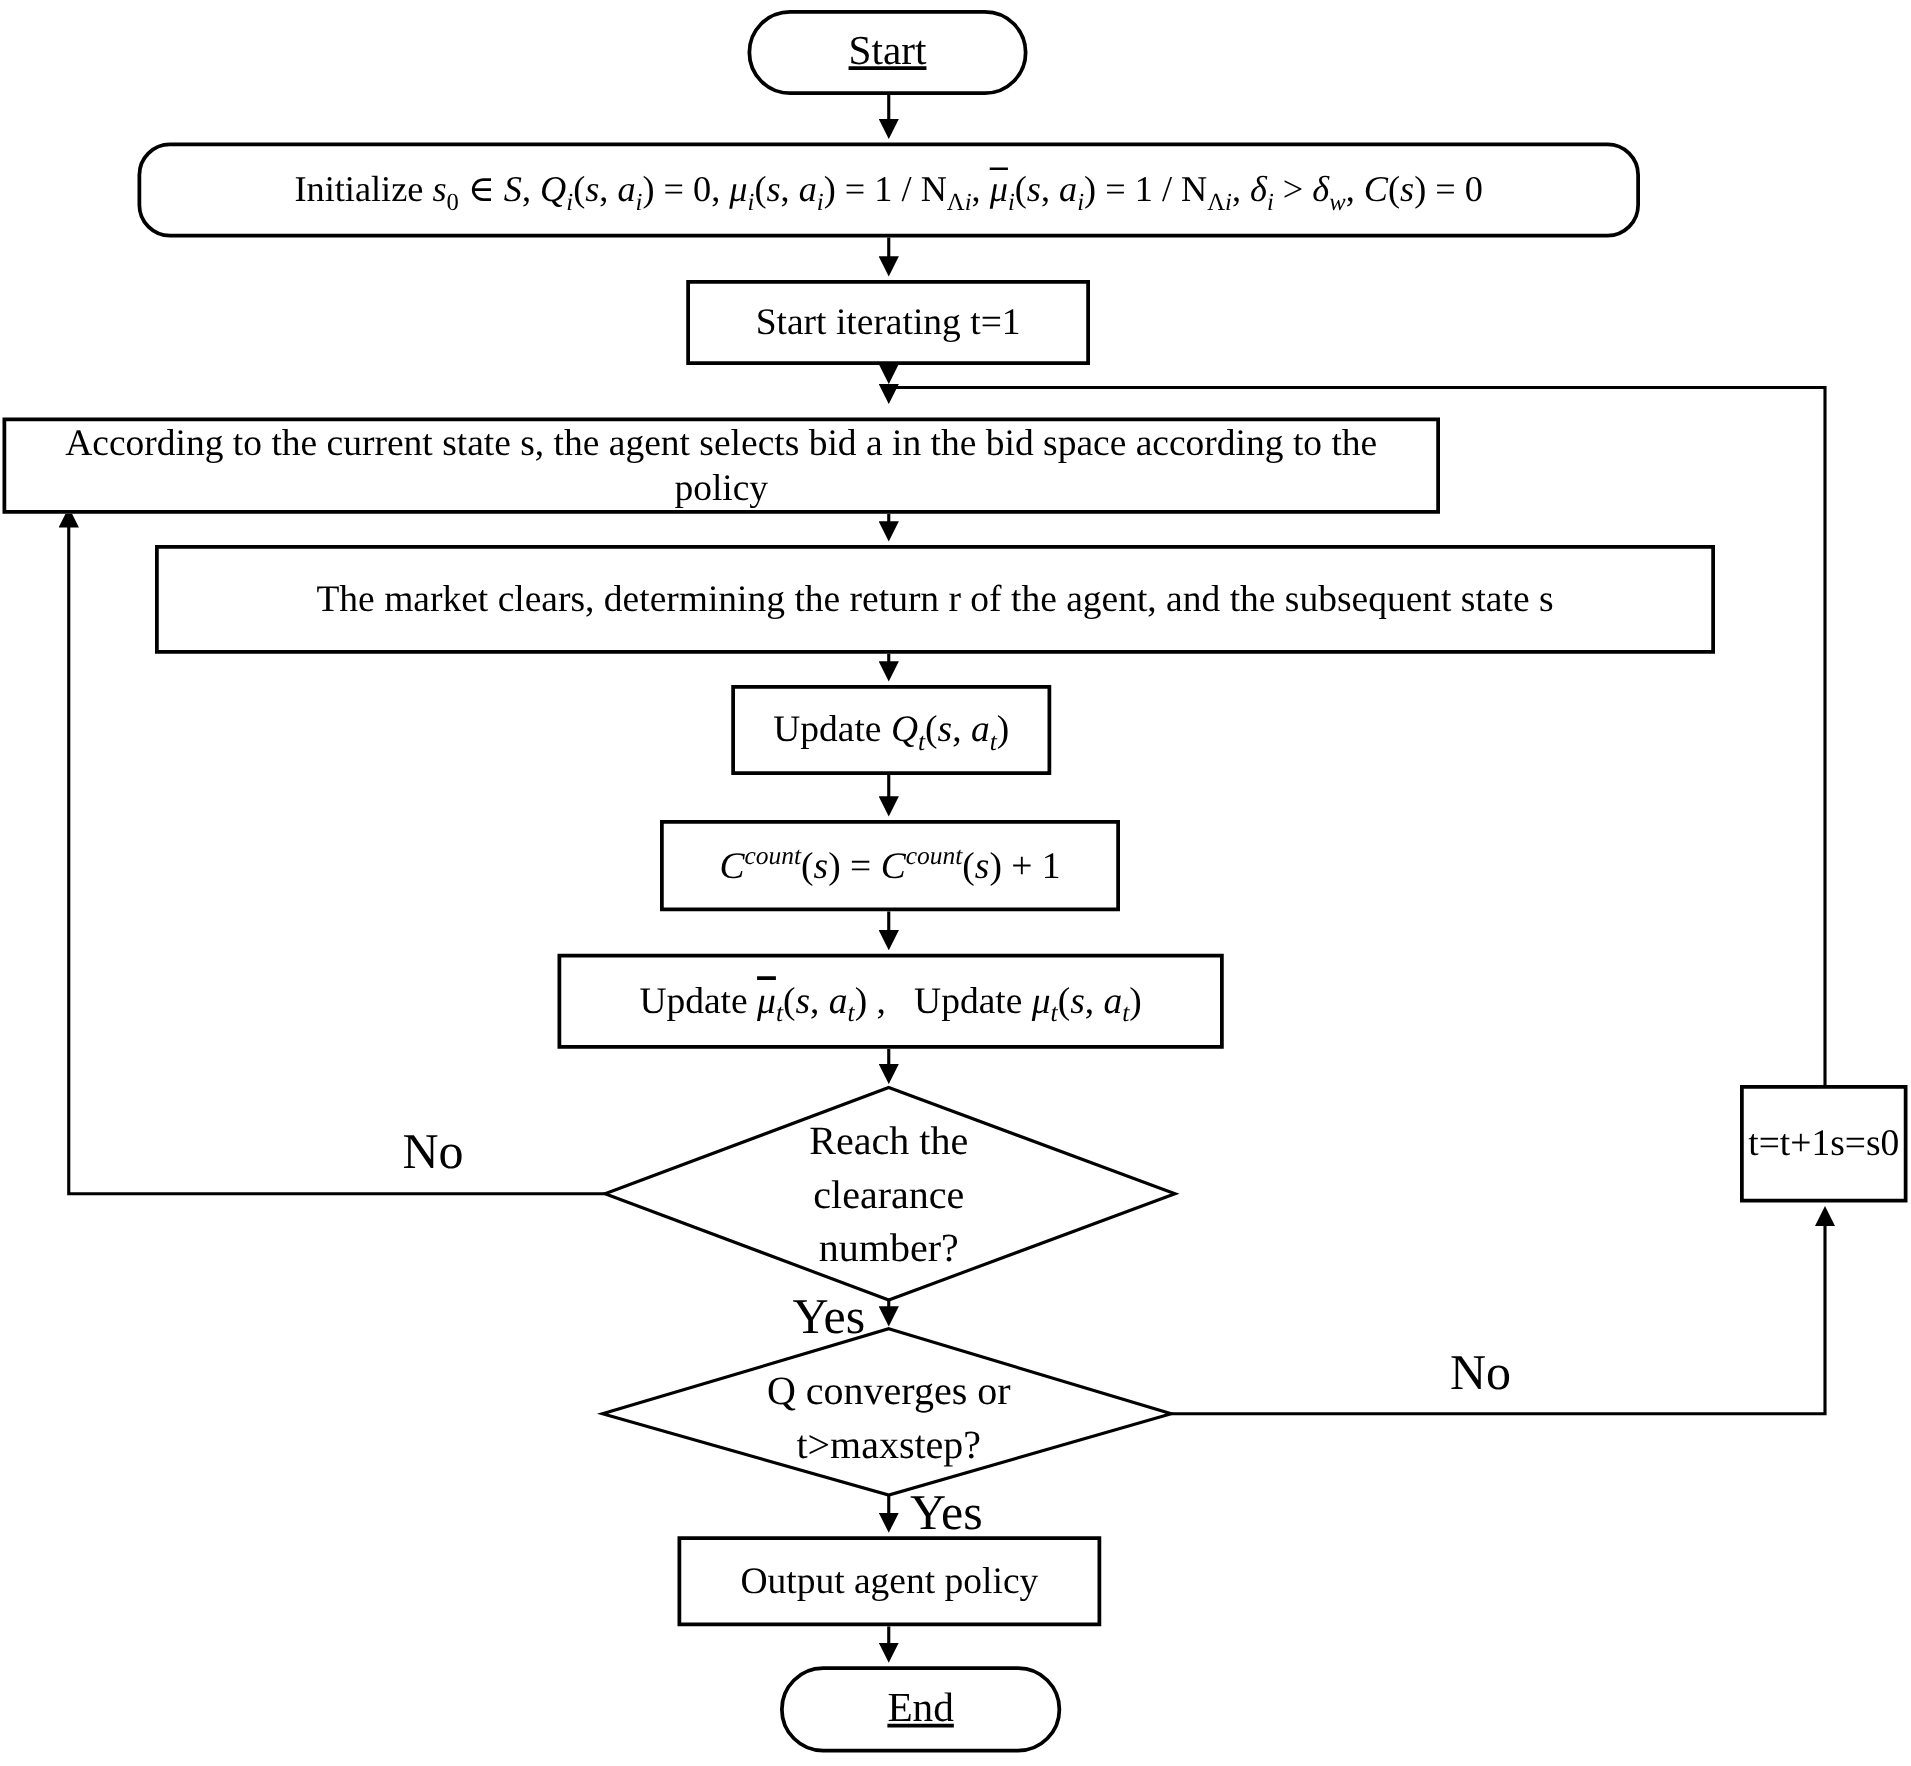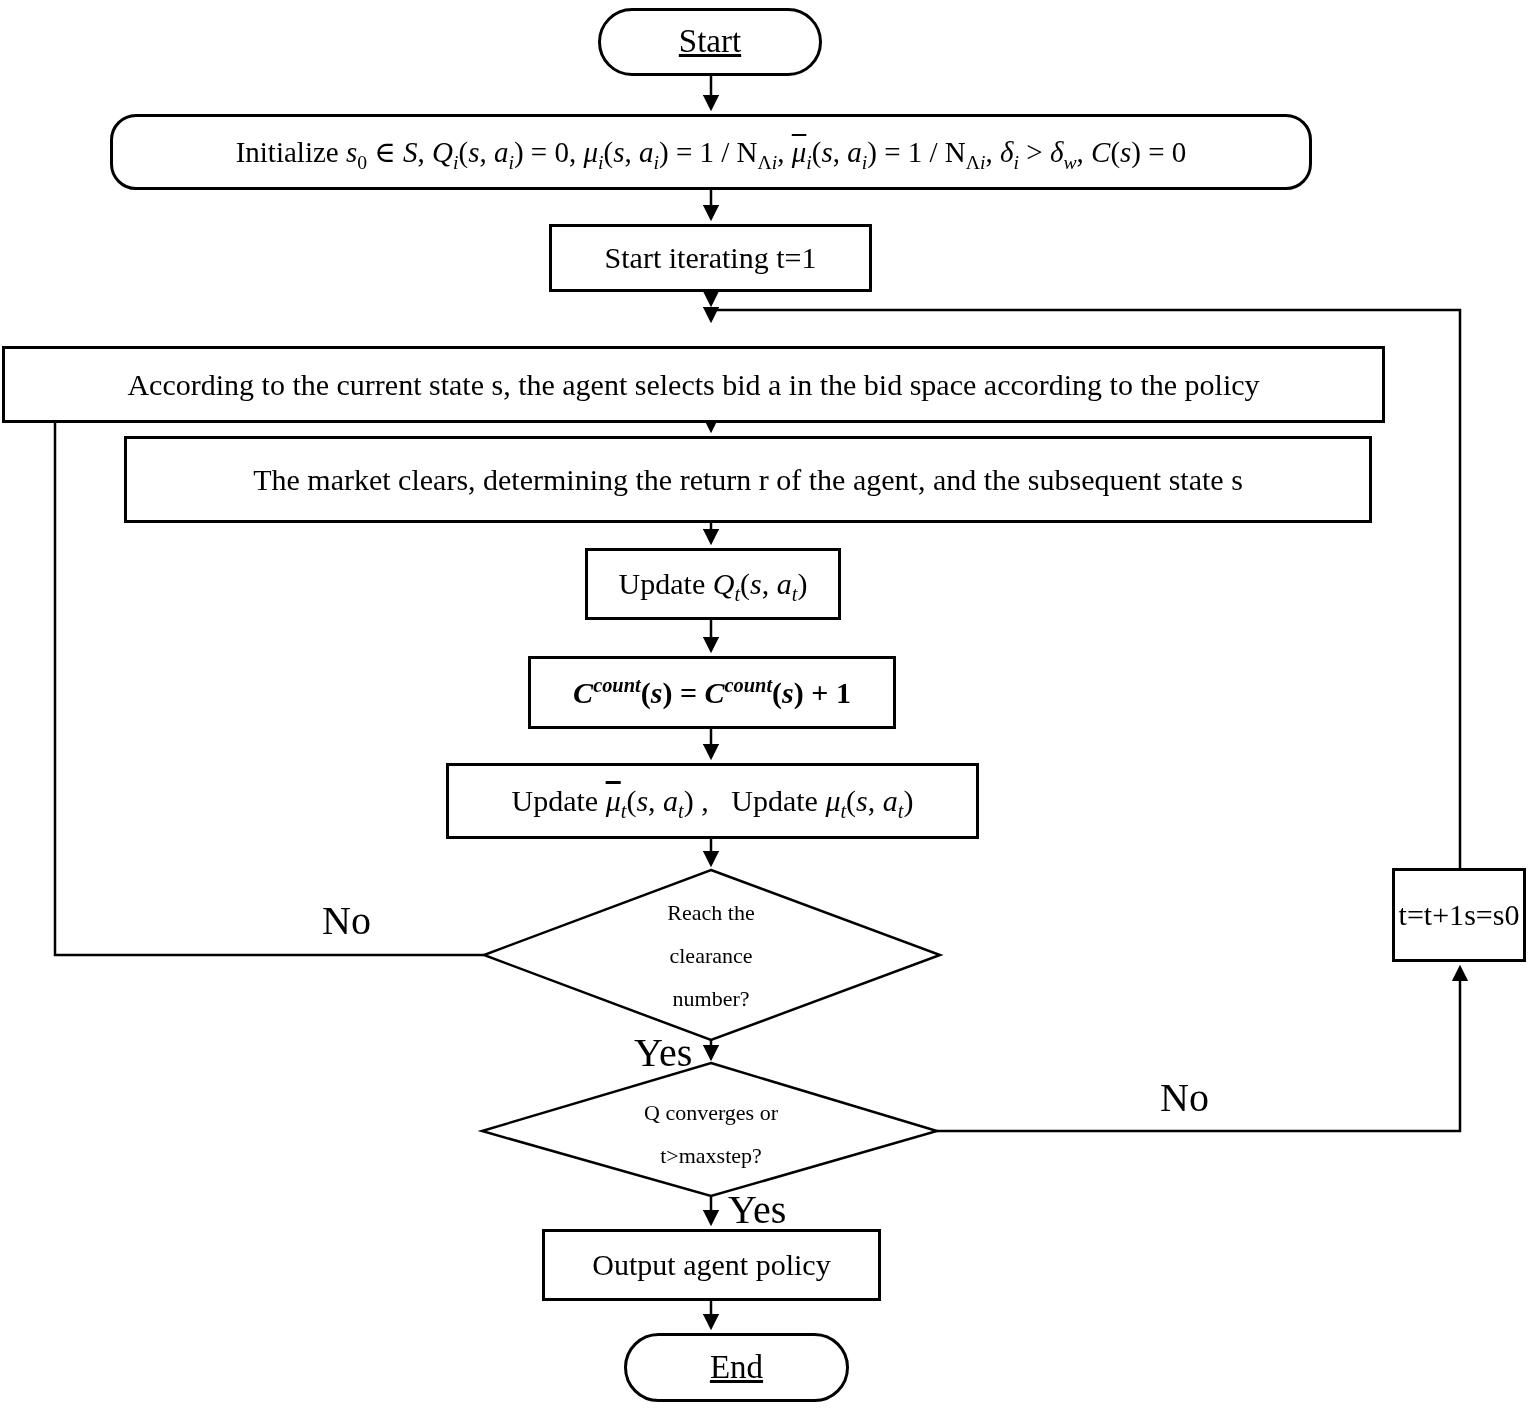--- a/index.html
+++ b/index.html
@@ -11,21 +11,21 @@
   }
   .layer { position:absolute; left:0; top:0; }
   .node {
     position:absolute; background:#ffffff; border:3px solid #000;
     display:flex; align-items:center; justify-content:center;
     text-align:center; font-size:30px; line-height:1.2; padding:0 8px;
   }
   .stadium { border-radius:45px; font-size:33px;text-decoration:underline; }
   .multiline { flex-direction:row; }
   .dtext {
-    position:absolute; text-align:center; font-size:22px; line-height:43px;
+    position:absolute; text-align:center; font-size:32px; line-height:43px;
     pointer-events:none;
   }
   .elabel { position:absolute; font-size:40px; }
   .ol { text-decoration:overline; }
   sub, sup { font-size:68%; line-height:0; }
   svg line, svg polyline, svg polygon { stroke:#000; stroke-width:2.5; }
   svg polygon.diamond { fill:#ffffff; }
 </style>
 </head>
 <body>
@@ -64,33 +64,33 @@
   </div>
 
   <div class="node" style="left:110px; top:114px; width:1202px; height:76px; font-size:29px;border-radius:26px;">
     <span>Initialize <i>s</i><sub>0</sub> ∈ <i>S</i>, <i>Q<sub>i</sub></i>(<i>s</i>, <i>a<sub>i</sub></i>) = 0, <i>μ<sub>i</sub></i>(<i>s</i>, <i>a<sub>i</sub></i>) = 1 / N<sub>Λ<i>i</i></sub>, <i><span class="ol">μ</span><sub>i</sub></i>(<i>s</i>, <i>a<sub>i</sub></i>) = 1 / N<sub>Λ<i>i</i></sub>, <i>δ<sub>i</sub></i> &gt; <i>δ<sub>w</sub></i>, <i>C</i>(<i>s</i>) = 0</span>
   </div>
 
   <div class="node" style="left:549px; top:224px; width:323px; height:68px;">
     <span>Start iterating t=1</span>
   </div>
 
-  <div class="node" style="left:2px; top:346px; width:1383px; height:77px;text-align:center;">
+  <div class="node" style="left:2px; top:334px; width:1150px; height:77px;text-align:center;">
     <span>According to the current state s, the agent selects bid a in the bid space according to the policy</span>
   </div>
 
   <div class="node" style="left:88px; top:436px; width:1248px; height:87px;margin-left:36px;">
     <span>The market clears, determining the return r of the agent, and the subsequent state s</span>
   </div>
 
   <div class="node" style="left:585px; top:548px; width:256px; height:72px;">
     <span>Update <i>Q<sub>t</sub></i>(<i>s</i>, <i>a<sub>t</sub></i>)</span>
   </div>
 
-  <div class="node" style="left:528px; top:656px; width:368px; height:73px;font-weight:bold;">
+  <div class="node" style="left:528px; top:656px; width:368px; height:73px;">
     <span><i>C</i><sup><i>count</i></sup>(<i>s</i>) = <i>C</i><sup><i>count</i></sup>(<i>s</i>) + 1</span>
   </div>
 
   <div class="node" style="left:446px; top:763px; width:533px; height:76px;">
     <span>Update <i><span class="ol">μ</span><sub>t</sub></i>(<i>s</i>, <i>a<sub>t</sub></i>) ,&nbsp;&nbsp; Update <i>μ<sub>t</sub></i>(<i>s</i>, <i>a<sub>t</sub></i>)</span>
   </div>
 
   <div class="dtext" style="left:551px; top:891px; width:320px;">
     <div>Reach the</div>
     <div>clearance</div>

